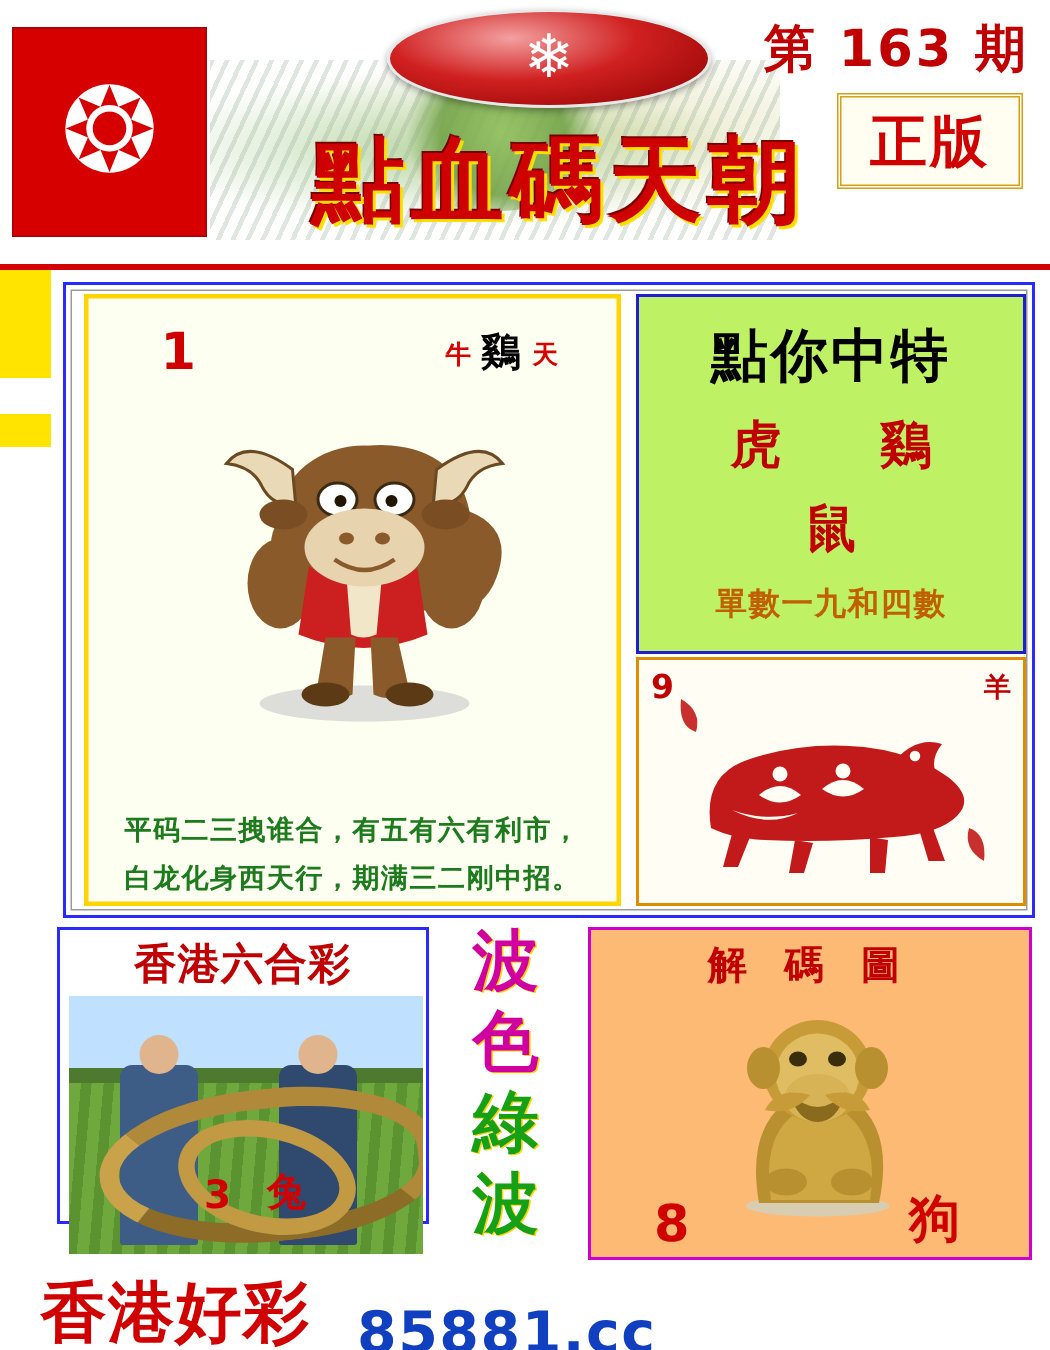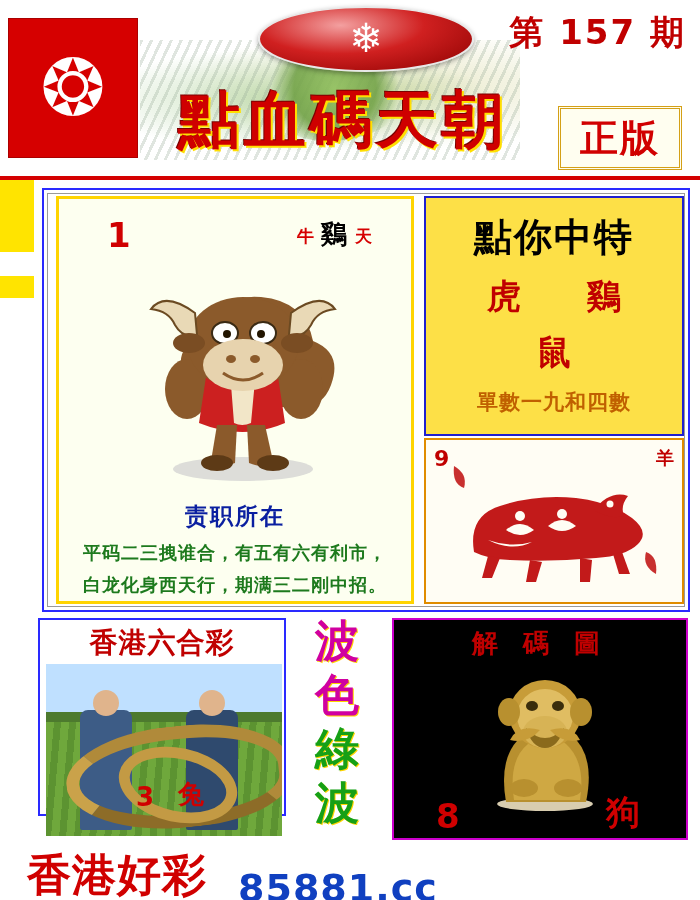--- a/index.html
+++ b/index.html
@@ -74,21 +74,21 @@
     left: 50%; top: 50%;
     transform: translate(-50%,-52%);
     font-size: 40px;
     color: #ffffff;
     line-height: 1;
   }
   .main-title {
     position: absolute;
     left: 178px; top: 78px;
     width: 360px;
-    text-align: left;
+    text-align: right;
     font-size: 62px;
     font-weight: bold;
     letter-spacing: 4px;
     color: #cf0000;
     text-shadow: 2px 2px 0 #ffdf00, -1px -1px 0 #7a0000;
     font-family: "DejaVu Sans", "Liberation Sans", sans-serif;
   }
   .issue-label {
     position: absolute;
     right: 14px; top: 10px;
@@ -99,21 +99,20 @@
   }
   .edition-stamp {
     position: absolute;
     right: 18px; top: 62px;
     width: 118px; height: 58px;
     border: 3px double #d4a017;
     background: #fffef0;
     display: flex;
     align-items: center;
     justify-content: center;
-    margin-top: 44px;
   }
   .edition-stamp span {
     font-size: 38px;
     font-weight: bold;
     color: #d10000;
     letter-spacing: 2px;
   }
   .header-rule {
     position: absolute;
     left: 0; top: 176px;
@@ -215,21 +214,21 @@
   }
   .card-left .verse1 { top: 342px; }
   .card-left .verse2 { top: 374px; text-align: center; }
 
   
   .card-right-top {
     position: absolute;
     left: 424px; top: 196px;
     width: 260px; height: 240px;
     border: 2px solid #1f1fcf;
-    background: #fde047;
+    background: #bef264;
     box-sizing: border-box;
   }
   .card-right-top .title {
     position: absolute;
     left: 0; right: 0; top: 14px;
     text-align: center;
     font-size: 38px;
     font-weight: bold;
     color: #000000;
     letter-spacing: 2px;
@@ -410,21 +409,21 @@
     text-shadow: 1px 1px 0 #ffd400;
   }
   .vertical-text span.g { color: #16a016; }
 
   
   .br-card {
     position: absolute;
     left: 392px; top: 618px;
     width: 296px; height: 222px;
     border: 2px solid #cc00cc;
-    background: #000000;
+    background: #fdba74;
     box-sizing: border-box;
   }
   .br-card .heading {
     position: absolute;
     left: 0; right: 0; top: 6px;
     text-align: center;
     font-size: 26px;
     font-weight: bold;
     color: #c00000;
     letter-spacing: 8px;
@@ -490,21 +489,21 @@
     <div class="header-art">
       <div class="header-art-shape"></div>
     </div>
 
     <div class="logo-oval">
       <div class="glyph">❄</div>
     </div>
 
     <div class="main-title">點血碼天朝</div>
 
-    <div class="issue-label">第 157 期</div>
+    <div class="issue-label">第 163 期</div>
 
     <div class="edition-stamp">
       <span>正版</span>
     </div>
 
     <div class="header-rule"></div>
   </div>
 
   <div class="bar bar-yellow"></div>
   <div class="bar bar-white"></div>
@@ -551,21 +550,20 @@
         <ellipse cx="130" cy="98" rx="5" ry="4" fill="#8b5a2b"></ellipse>
         <path d="M98 112 q20 14 40 0" stroke="#8b5a2b" stroke-width="3" fill="none"></path>
 
         <path d="M92 164 l-6 36 q10 8 24 2 l2 -38 z" fill="#8b5a2b"></path>
         <path d="M140 164 l8 36 q-10 8 -24 2 l-2 -38 z" fill="#8b5a2b"></path>
         <ellipse cx="92" cy="202" rx="16" ry="8" fill="#5d3a16"></ellipse>
         <ellipse cx="148" cy="202" rx="16" ry="8" fill="#5d3a16"></ellipse>
       </svg>
     </div>
 
-    <div class="caption">责职所在</div>
     <div class="verse1">平码二三拽谁合，有五有六有利市，</div>
     <div class="verse2">白龙化身西天行，期满三二刚中招。</div>
   </div>
 
   <div class="card-right-top">
     <div class="title">點你中特</div>
     <div class="animals-row">
       <span>虎</span>
       <span>鷄</span>
     </div>

